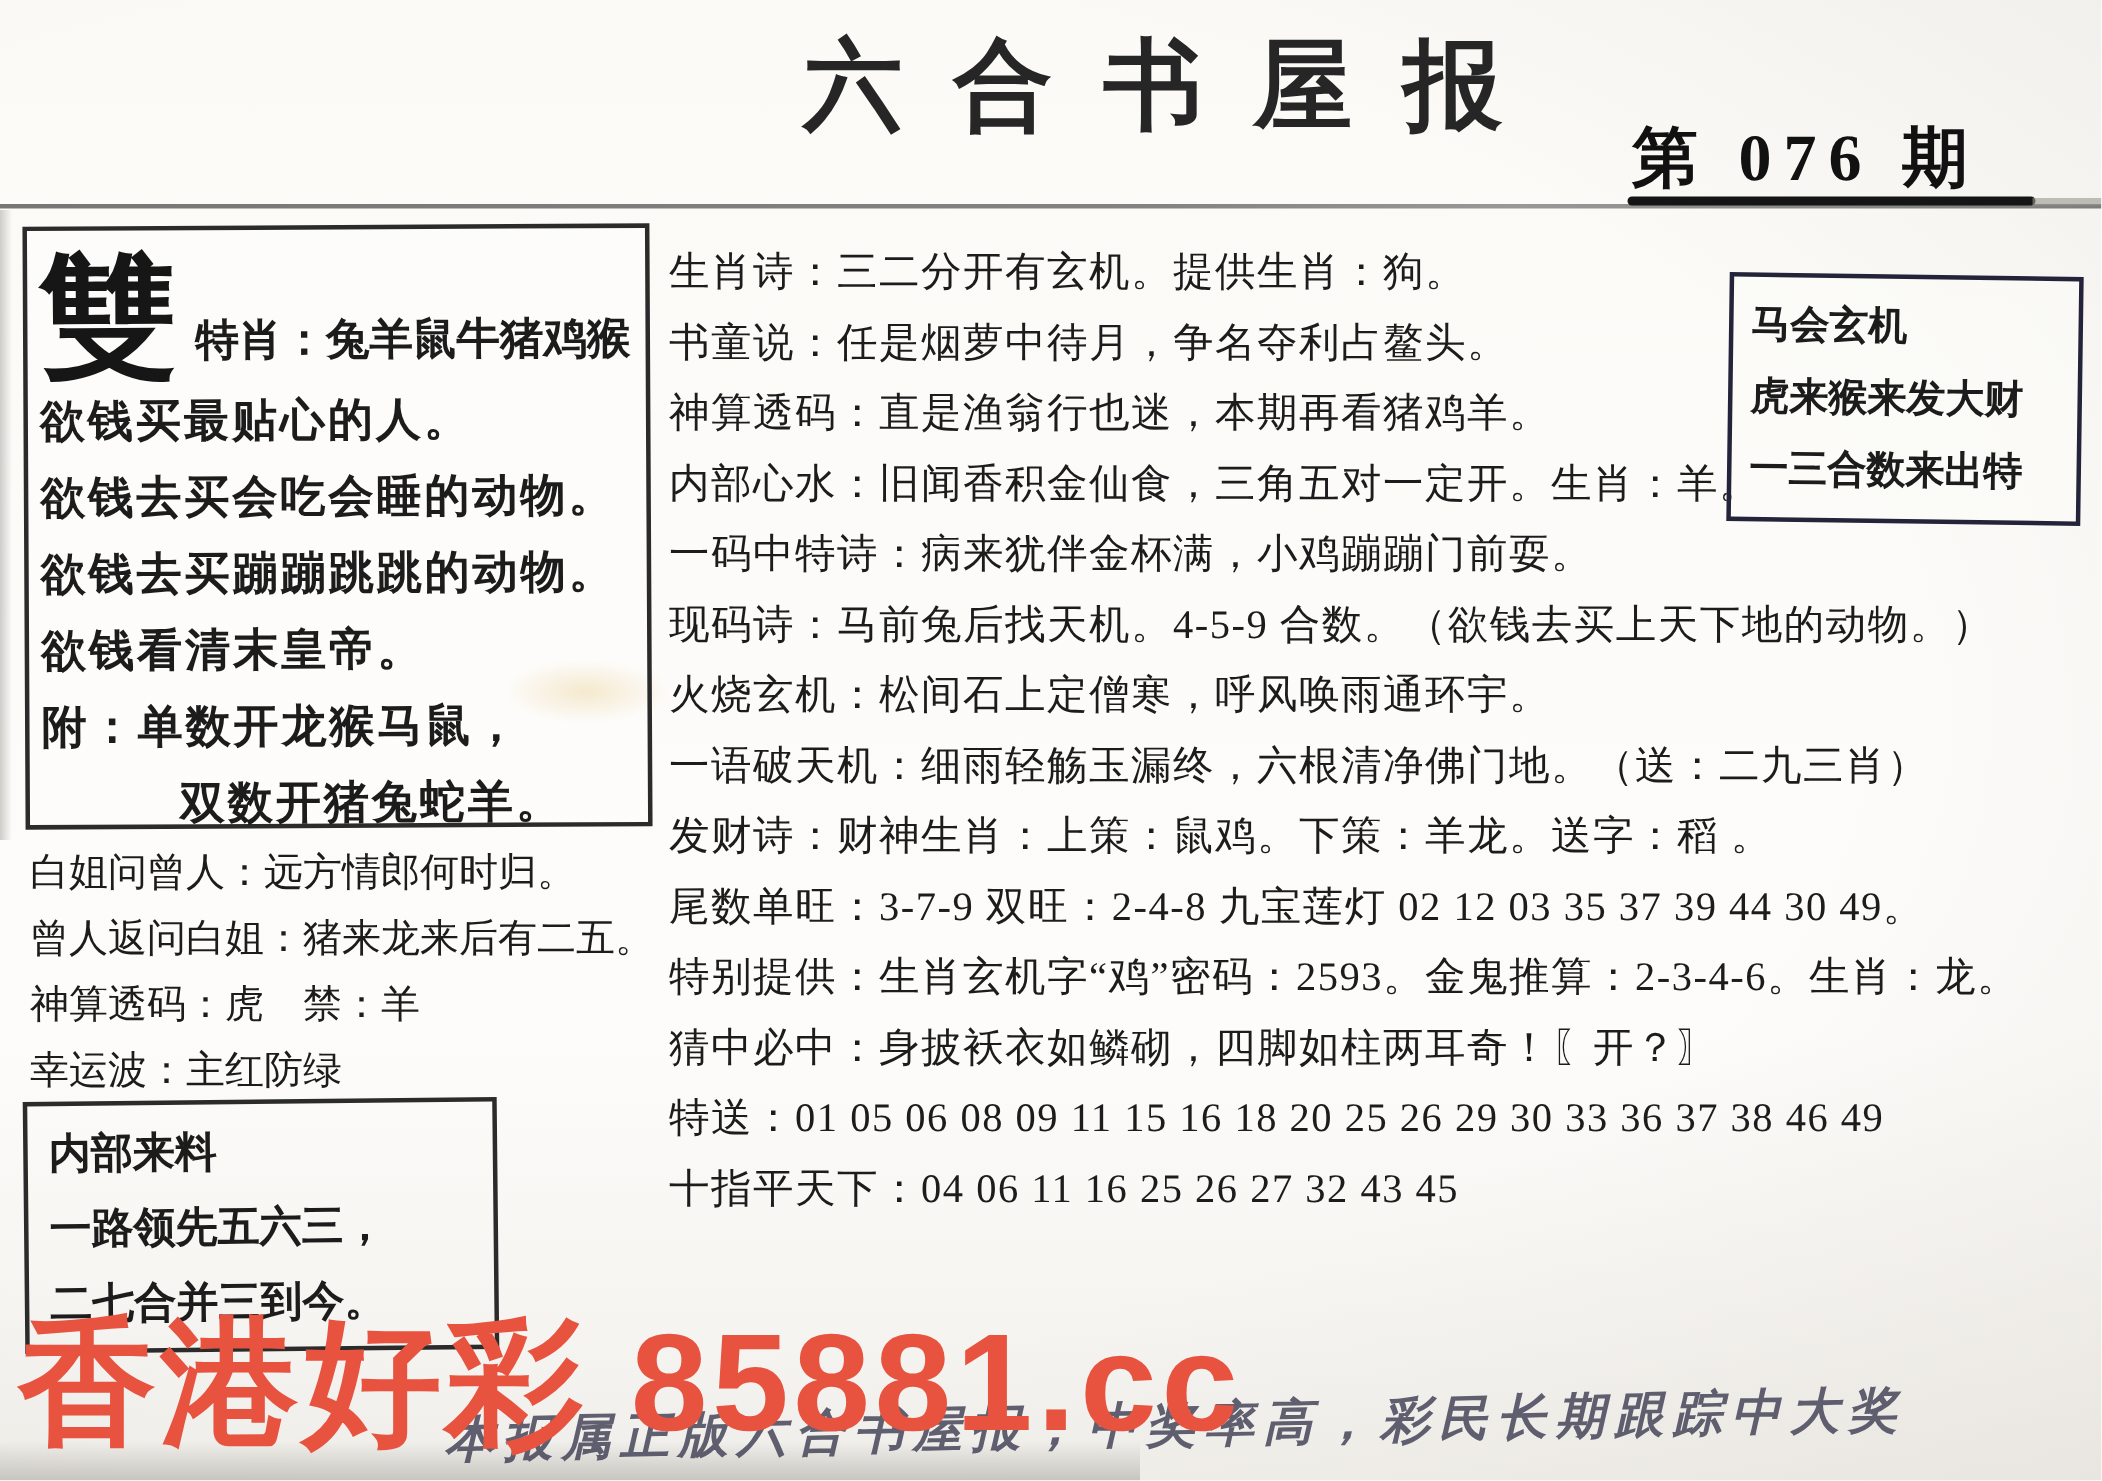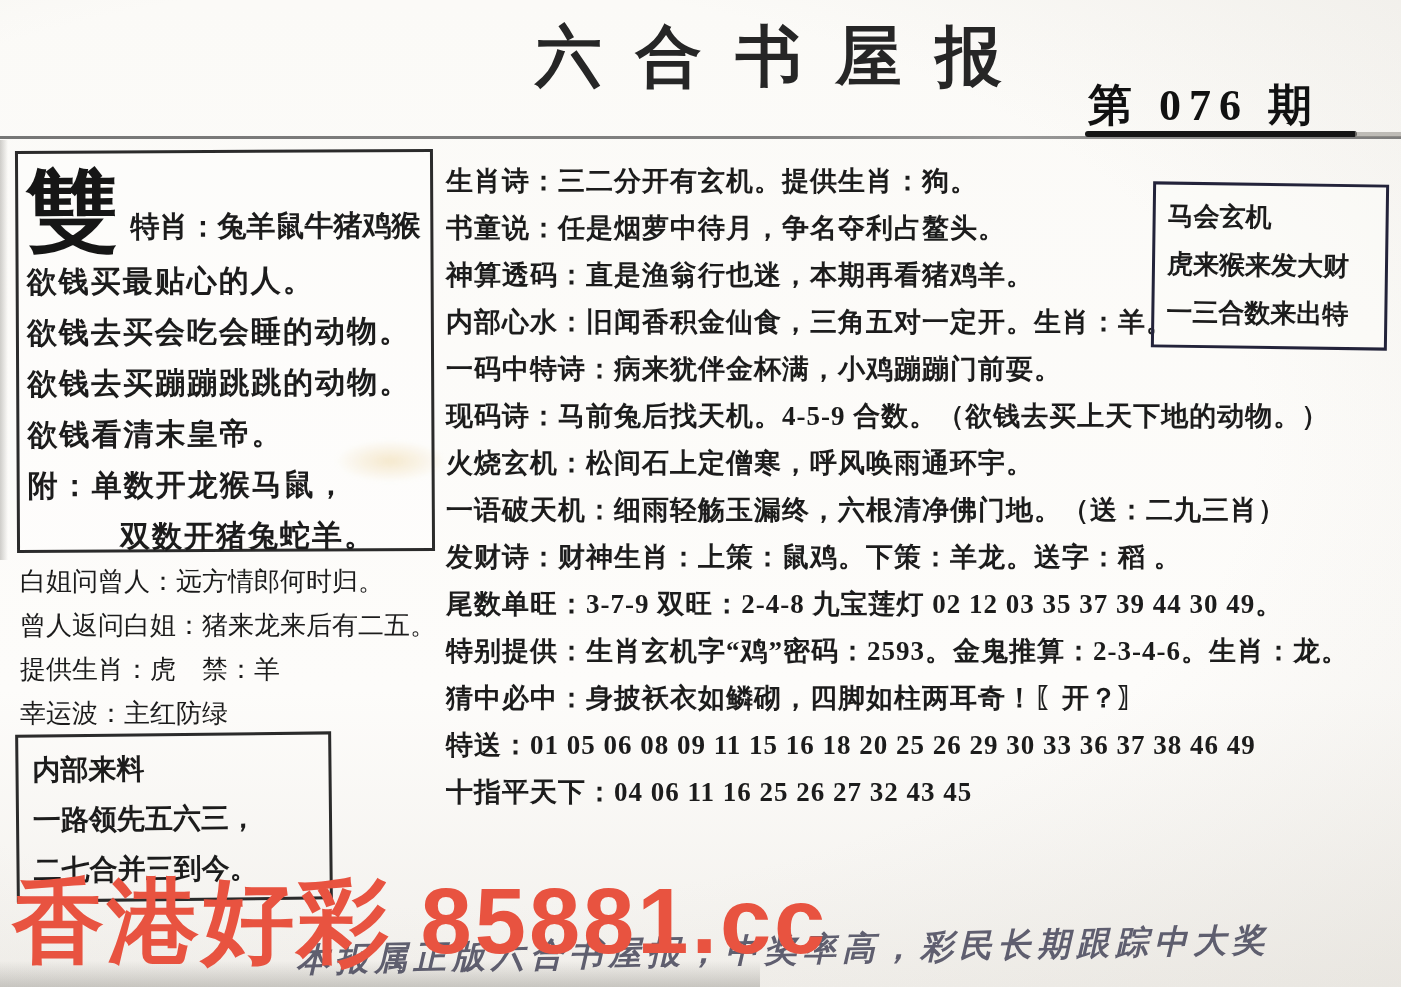--- a/index.html
+++ b/index.html
@@ -62,21 +62,21 @@
   .box3{
     position:absolute;left:16px;top:733px;width:316px;height:168px;
     border:3px solid #2b2b2b;
     transform:rotate(-0.6deg);
     box-sizing:border-box;
     padding:8px 14px;
   }
   .b3line{font-size:28px;font-weight:bold;line-height:50px;white-space:nowrap;}
   
   .rightcol{position:absolute;left:446px;top:158px;width:955px;}
-  .rline{font-size:27px;font-weight:bold;line-height:47px;letter-spacing:1px;white-space:nowrap;}
+  .rline{font-size:27px;font-weight:normal;line-height:47px;letter-spacing:1px;white-space:nowrap;}
   
   .cornerbox{
     position:absolute;left:1152px;top:183px;width:236px;
     border:3px solid #23233a;
     transform:rotate(0.8deg);
     box-sizing:border-box;
     padding:8px 12px;
     background:rgba(252,251,249,.6);
   }
   .cline{font-size:26px;font-weight:bold;line-height:48px;white-space:nowrap;}
@@ -135,21 +135,21 @@
     <div class="b1line">欲钱去买会吃会睡的动物。</div>
     <div class="b1line">欲钱去买蹦蹦跳跳的动物。</div>
     <div class="b1line">欲钱看清末皇帝。</div>
     <div class="b1line">附：单数开龙猴马鼠，</div>
     <div class="b1line indent">双数开猪兔蛇羊。</div>
   </div>
 
   <div class="midsec">
     <div class="midline">白姐问曾人：远方情郎何时归。</div>
     <div class="midline">曾人返问白姐：猪来龙来后有二五。</div>
-    <div class="midline">提供生肖：虎　禁：羊</div>
+    <div class="midline">神算透码：虎　禁：羊</div>
     <div class="midline">幸运波：主红防绿</div>
   </div>
 
   <div class="box3">
     <div class="b3line">内部来料</div>
     <div class="b3line">一路领先五六三，</div>
     <div class="b3line">二七合并三到今。</div>
   </div>
 
   <div class="rightcol">

